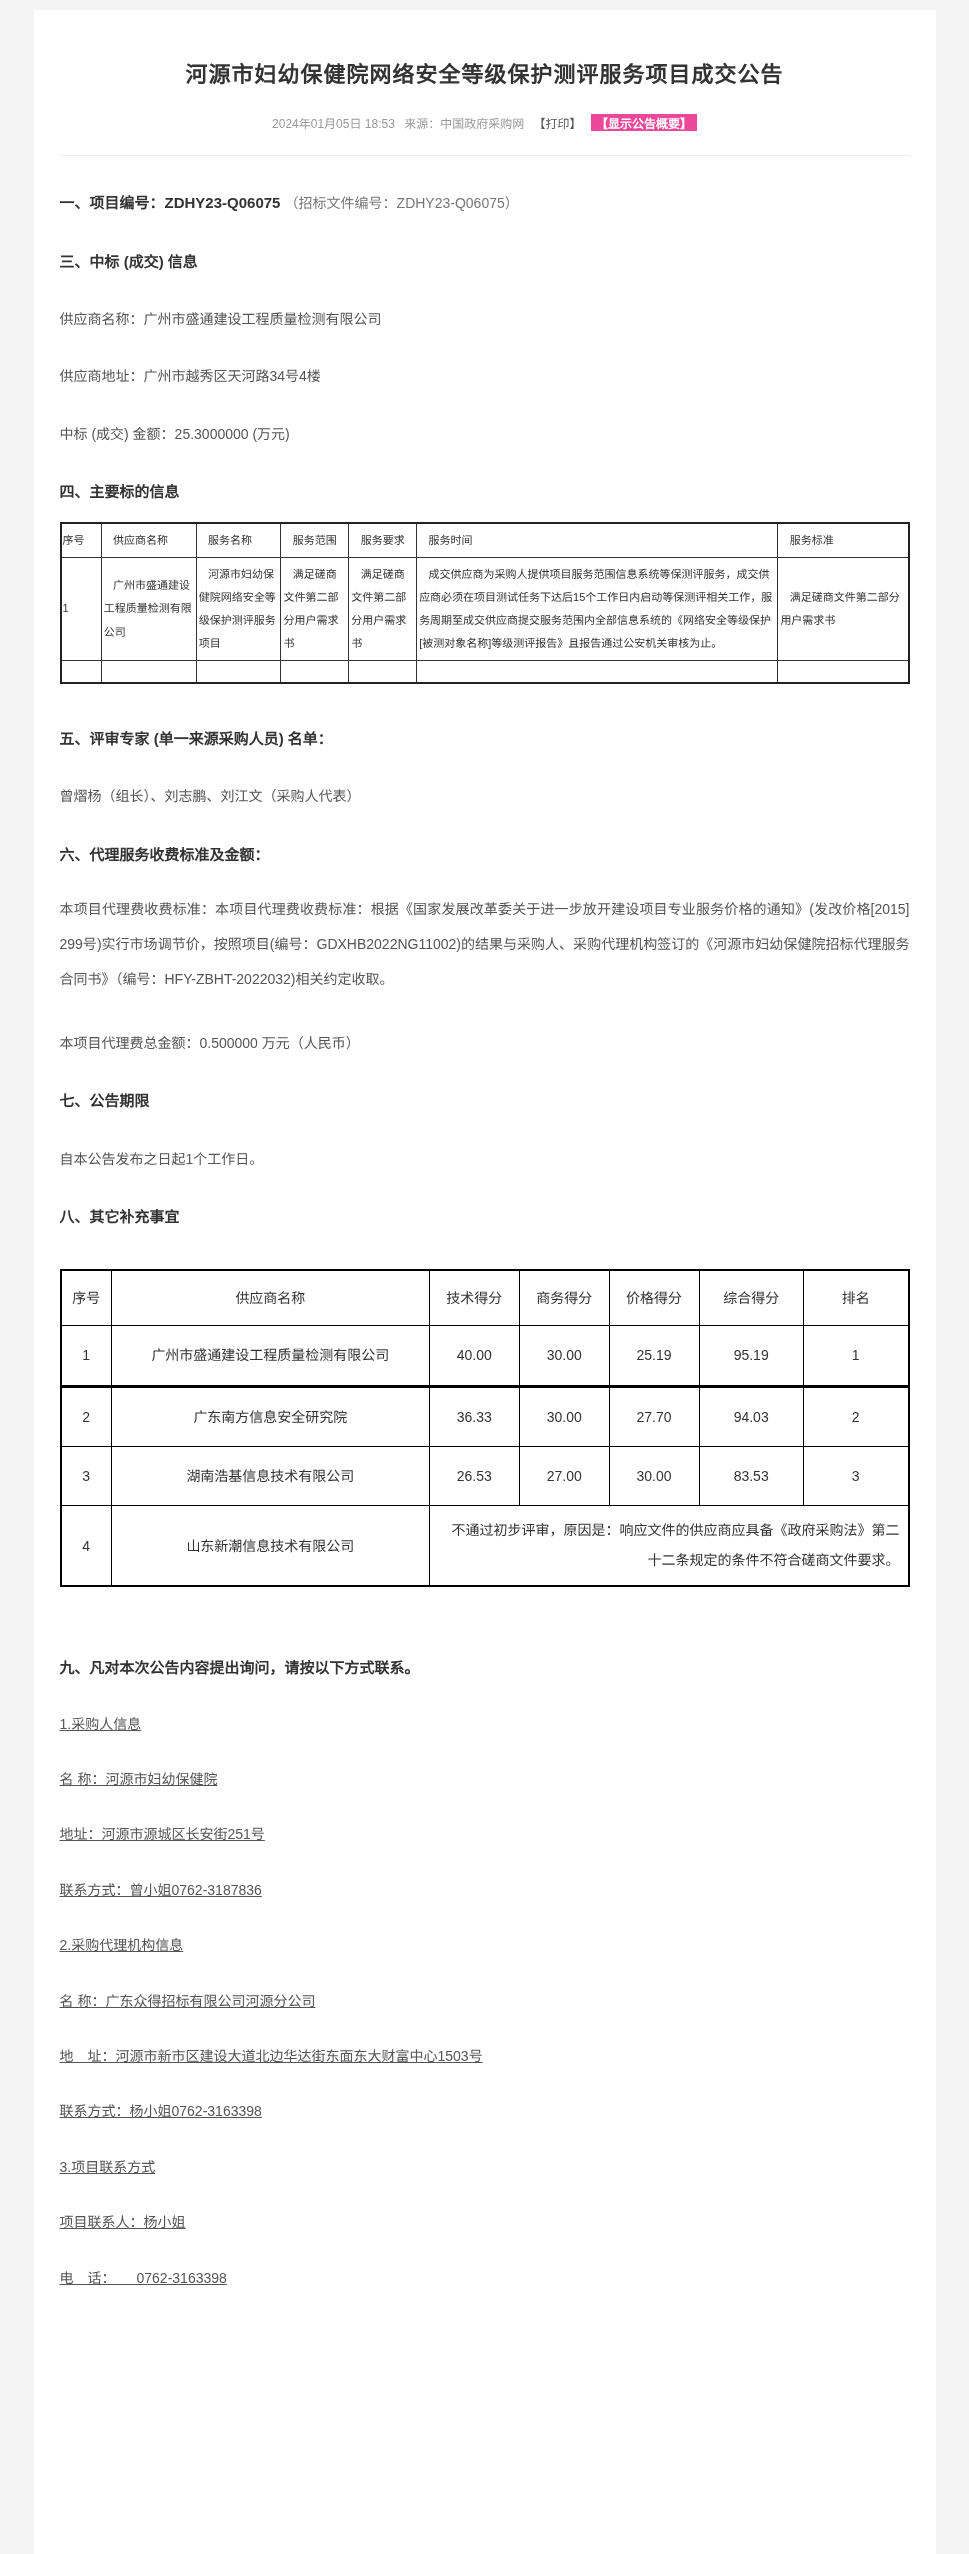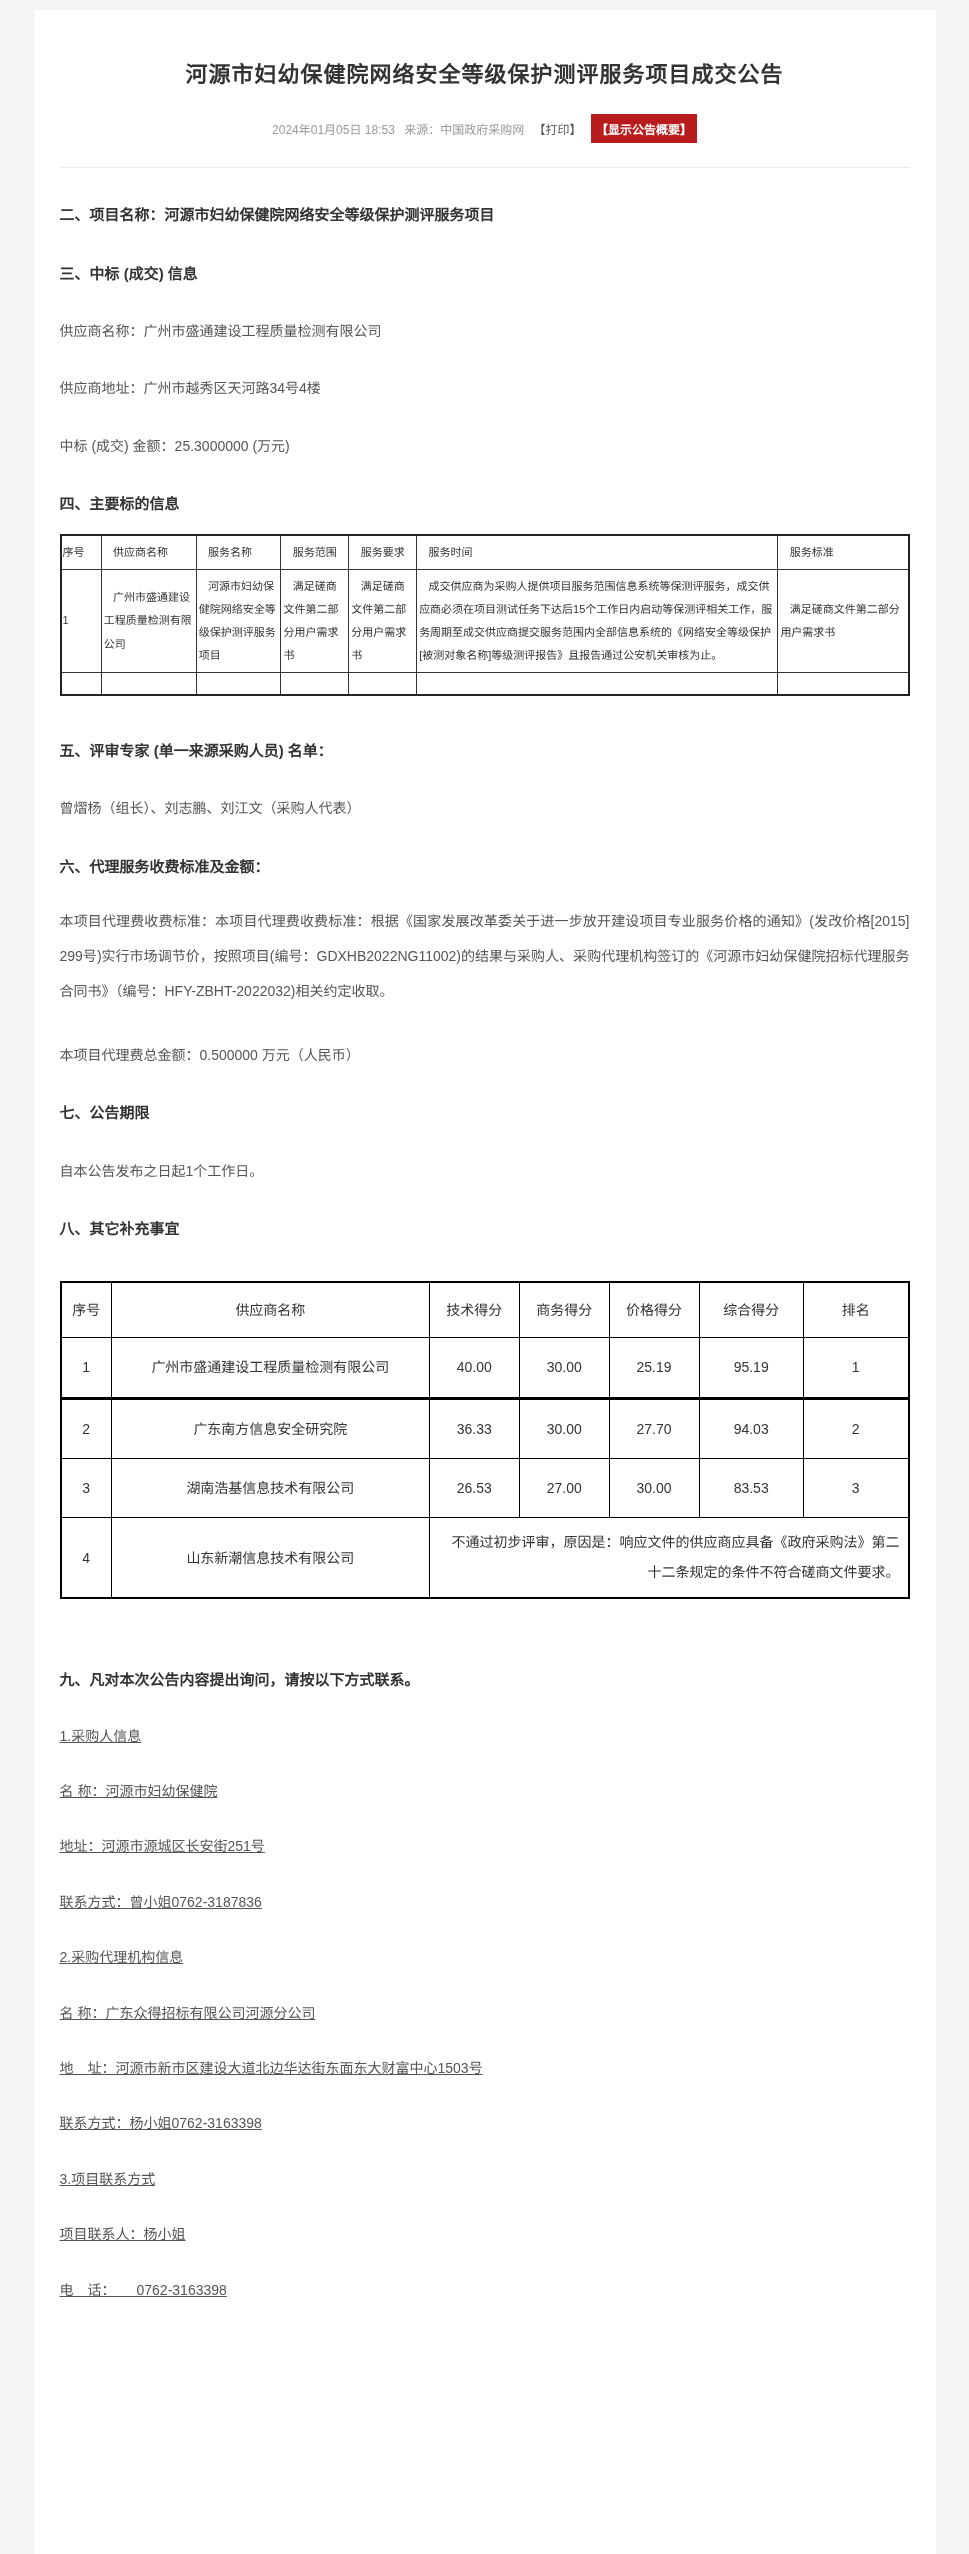--- a/index.html
+++ b/index.html
@@ -26,24 +26,24 @@
   }
   .meta {
     text-align: center;
     font-size: 12px;
     color: #999;
   }
   .meta span { margin: 0 3px; }
   .meta .print { color: #555; cursor: pointer; }
   .badge {
     display: inline-block;
-    background: #b91c1c;
+    background: #ec4899;
     color: #fff;
     font-weight: bold;
-    padding: 6px 5px;
+    padding: 0 5px;
     cursor: pointer;
   }
   .divider {
     border: none;
     border-top: 1px solid #ececec;
     margin: 24px 0 0;
   }
   .sec-h {
     margin: 36px 0 0;
     font-size: 15px;
@@ -131,22 +131,25 @@
 
   <div class="meta">
     <span>2024年01月05日 18:53</span>
     <span>来源：中国政府采购网</span>
     <span class="print">【打印】</span>
     <span class="badge">【显示公告概要】</span>
   </div>
 
   <hr class="divider">
 
-
-  <p class="sec-h">二、项目名称：河源市妇幼保健院网络安全等级保护测评服务项目</p>
+  <p class="sec-h">
+    <span>一、项目编号：</span><span>ZDHY23-Q06075</span>
+    <span class="note">（招标文件编号：ZDHY23-Q06075）</span>
+  </p>
+
 
   <p class="sec-h">三、中标 (成交) 信息</p>
   <p class="line">供应商名称：广州市盛通建设工程质量检测有限公司</p>
   <p class="line">供应商地址：广州市越秀区天河路34号4楼</p>
   <p class="line">中标 (成交) 金额：25.3000000 (万元)</p>
 
   <p class="sec-h">四、主要标的信息</p>
 
   <table class="t1">
     <colgroup>

